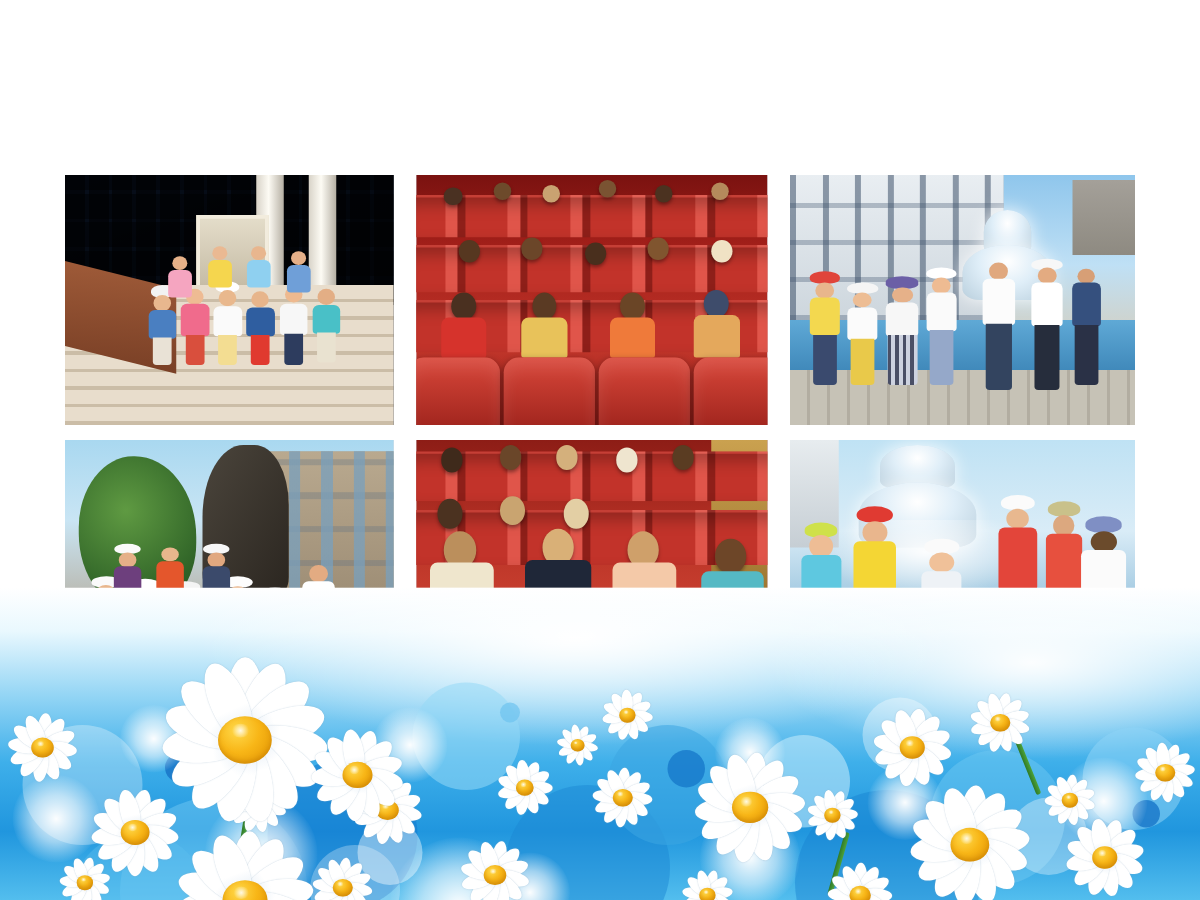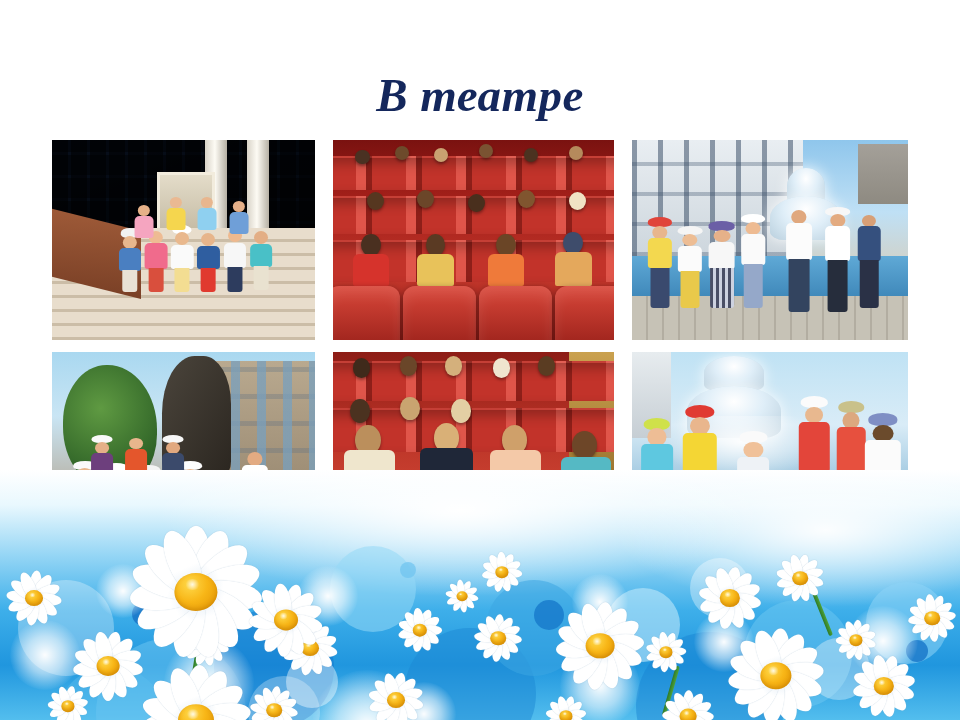--- a/index.html
+++ b/index.html
@@ -261,23 +261,20 @@
     background: linear-gradient(90deg,#2f7a27,#4da23a);
     border-radius: 2px;
     transform-origin: 50% 0%;
   }
 </style>
 </head>
 <body>
 
 <div id="slide">
 
-  <div id="title-block">
-    <h1 id="slide-title">В театре</h1>
-  </div>
 
   <div id="photo-grid">
 
     <div class="photo ph-r0 ph-c0 h-a" title="Группа детей на ступенях театра">
       <div class="scene s-facade">
         <div class="lay glasswall"></div>
         <div class="lay col" style="left:58%;"></div>
         <div class="lay col" style="left:74%;"></div>
         <div class="lay door"></div>
         <div class="lay steps"></div>

